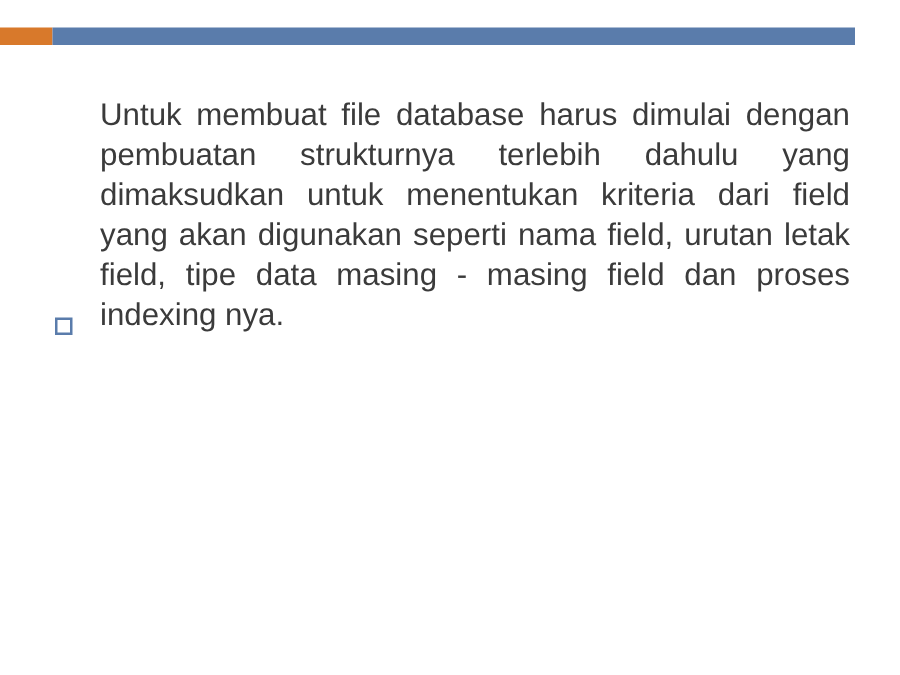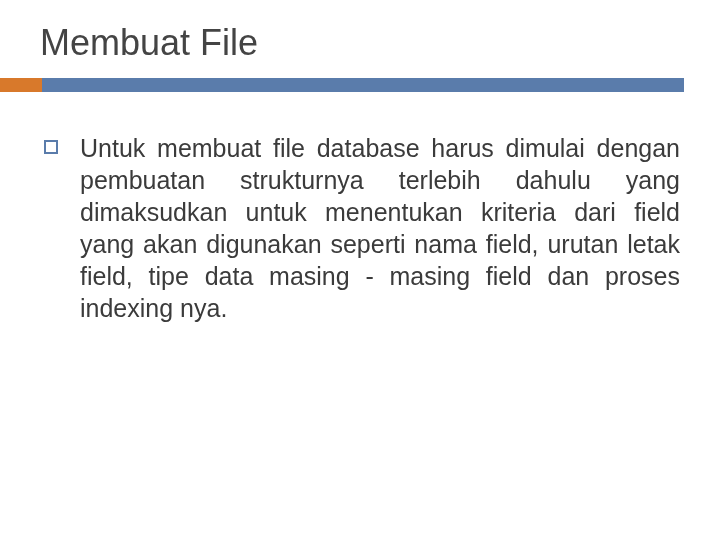--- a/index.html
+++ b/index.html
@@ -45,21 +45,21 @@
     right: 36px;
     height: 14px;
     background: #5a7cab;
   }
   .content {
     padding-left: 8px;
     padding-right: 4px;
   }
   .bullet-item {
     display: flex;
-    align-items: flex-start;
+    align-items: flex-end;
   }
   .bullet-marker {
     flex: 0 0 auto;
     width: 14px;
     height: 14px;
     border: 2px solid #5a7cab;
     margin-top: 8px;
     margin-right: 22px;
   }
   .bullet-text {
@@ -68,21 +68,20 @@
     line-height: 1.28;
     color: #3b3b3b;
     text-align: justify;
     text-justify: inter-word;
   }
 </style>
 </head>
 <body>
 
 <div class="slide">
-  <h1 class="title">Membuat File</h1>
 
   <div class="divider-wrap">
     <div class="divider-orange"></div>
     <div class="divider-blue"></div>
   </div>
 
   <div class="content">
     <div class="bullet-item">
       <span class="bullet-marker"></span>
       <p class="bullet-text">Untuk membuat file database harus dimulai dengan pembuatan strukturnya terlebih dahulu yang dimaksudkan untuk menentukan kriteria dari field yang akan digunakan seperti nama field, urutan letak field, tipe data masing - masing field dan proses indexing nya.</p>

